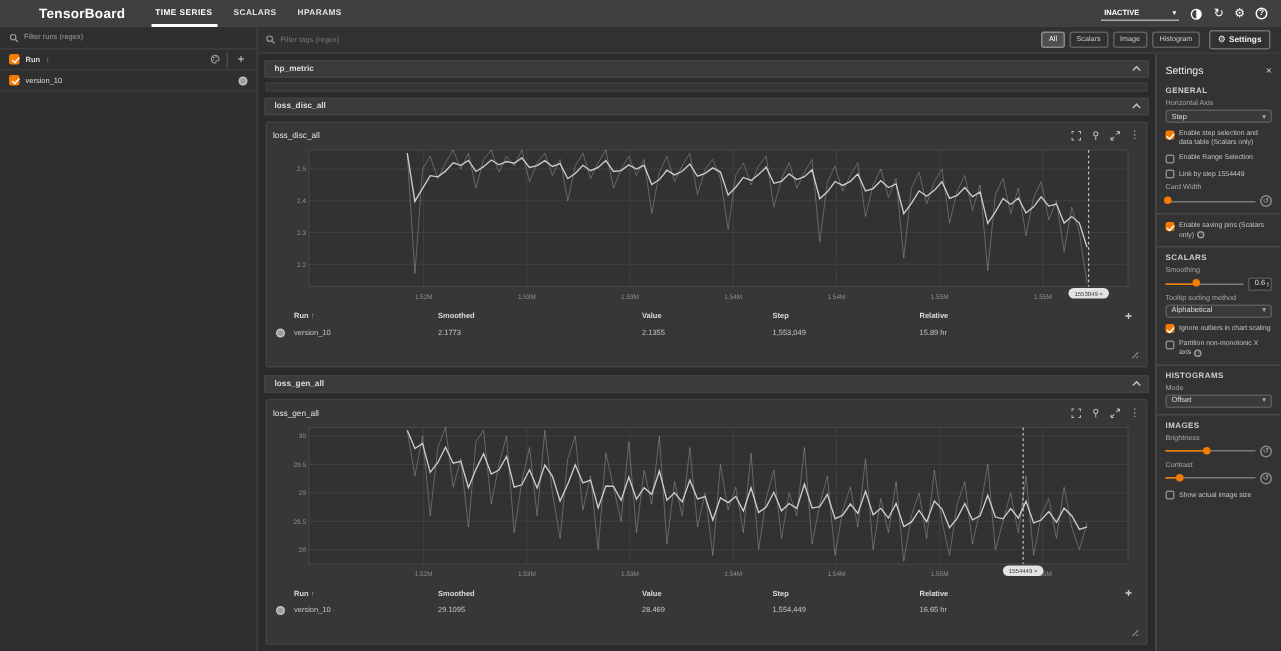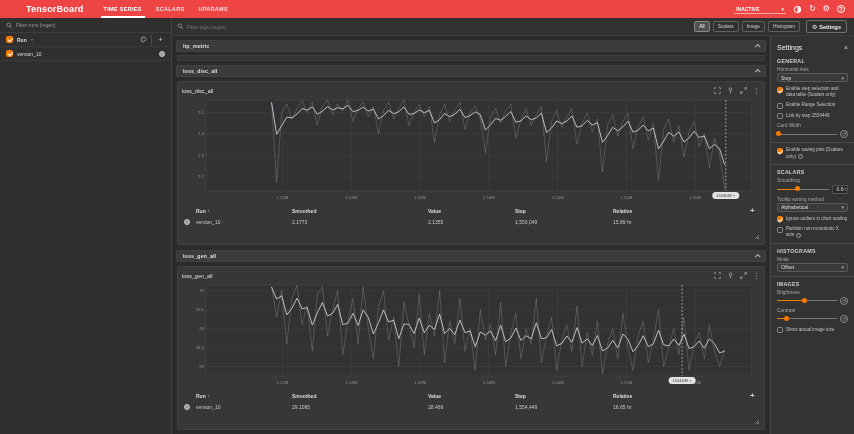--- a/index.html
+++ b/index.html
@@ -1,21 +1,21 @@
 <!DOCTYPE html>
 <html><head>
 <meta charset="utf-8">
 <style>
   * { margin:0; padding:0; box-sizing:border-box; }
   html,body { width:854px; height:434px; overflow:hidden; background:#2b2b2b;
     font-family:"Liberation Sans","DejaVu Sans",sans-serif; }
   .app { position:relative; width:854px; height:434px; color:#d6d6d6; }
 
   
-  .topbar { height:18px; background:#ef4444; display:flex; align-items:stretch; color:#fff; }
+  .topbar { height:18px; background:#404040; display:flex; align-items:stretch; color:#fff; }
   .brand { font-size:9px; font-weight:bold; padding-left:26px; display:flex; align-items:center; letter-spacing:.2px; }
   .tabs { display:flex; margin-left:13px; }
   .tab { position:relative; display:flex; align-items:center; padding:0 7px; font-size:5.5px; font-weight:bold; color:rgba(255,255,255,.85); letter-spacing:.3px; cursor:pointer; }
   .tab.active { color:#fff; }
   .tab.active::after { content:""; position:absolute; left:4px; right:4px; bottom:0; height:2px; background:#fff; }
   .topbar-right { margin-left:auto; display:flex; align-items:center; gap:7px; padding-right:9px; }
   .inactive-dd { display:flex; align-items:center; justify-content:space-between; width:52px; border-bottom:1px solid rgba(255,255,255,.55); font-size:5px; font-weight:bold; padding:1px 2px; }
   .tb-icon { font-size:8px; line-height:8px; color:#fff; }
   .circle-q { width:8px; height:8px; border:1px solid #fff; border-radius:50%; font-size:5.5px; display:flex; align-items:center; justify-content:center; font-weight:bold; }
 

